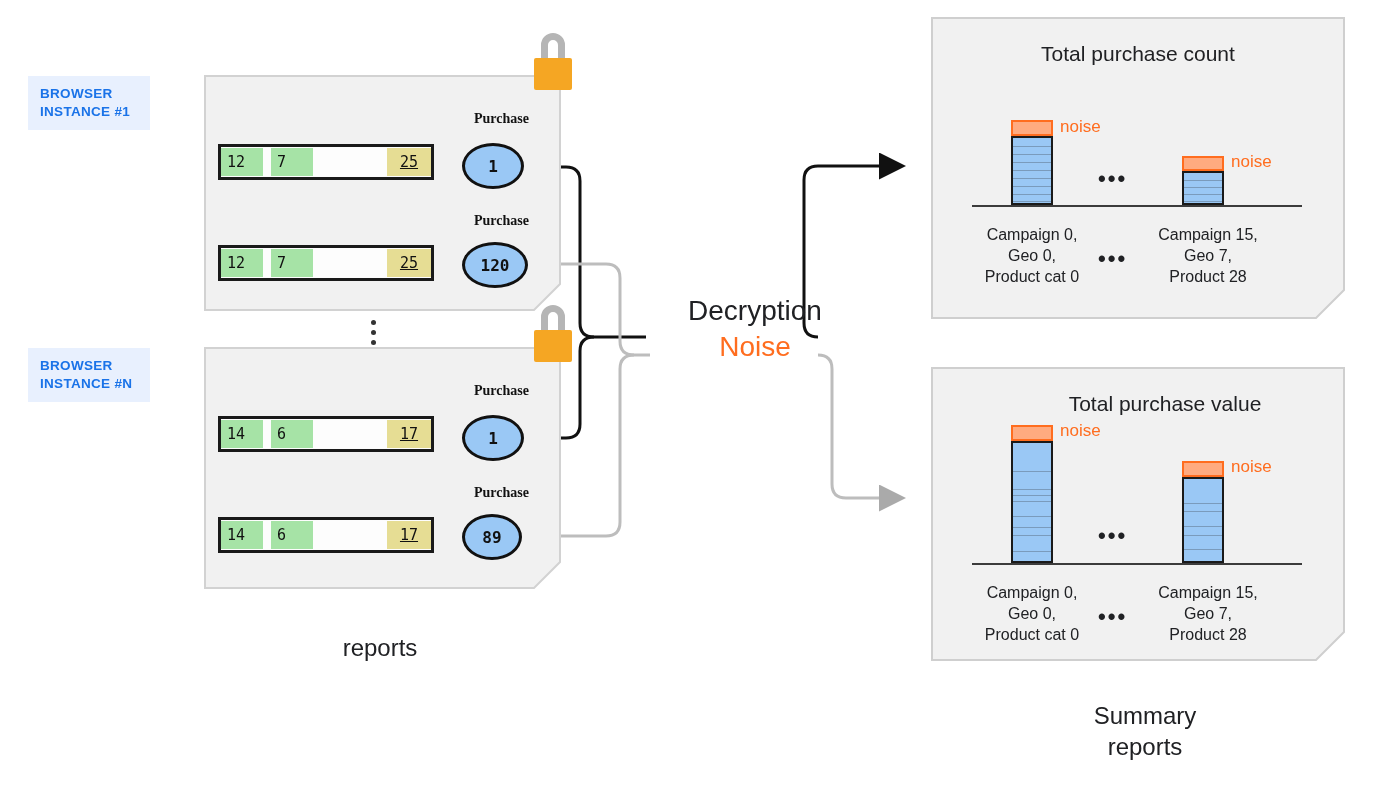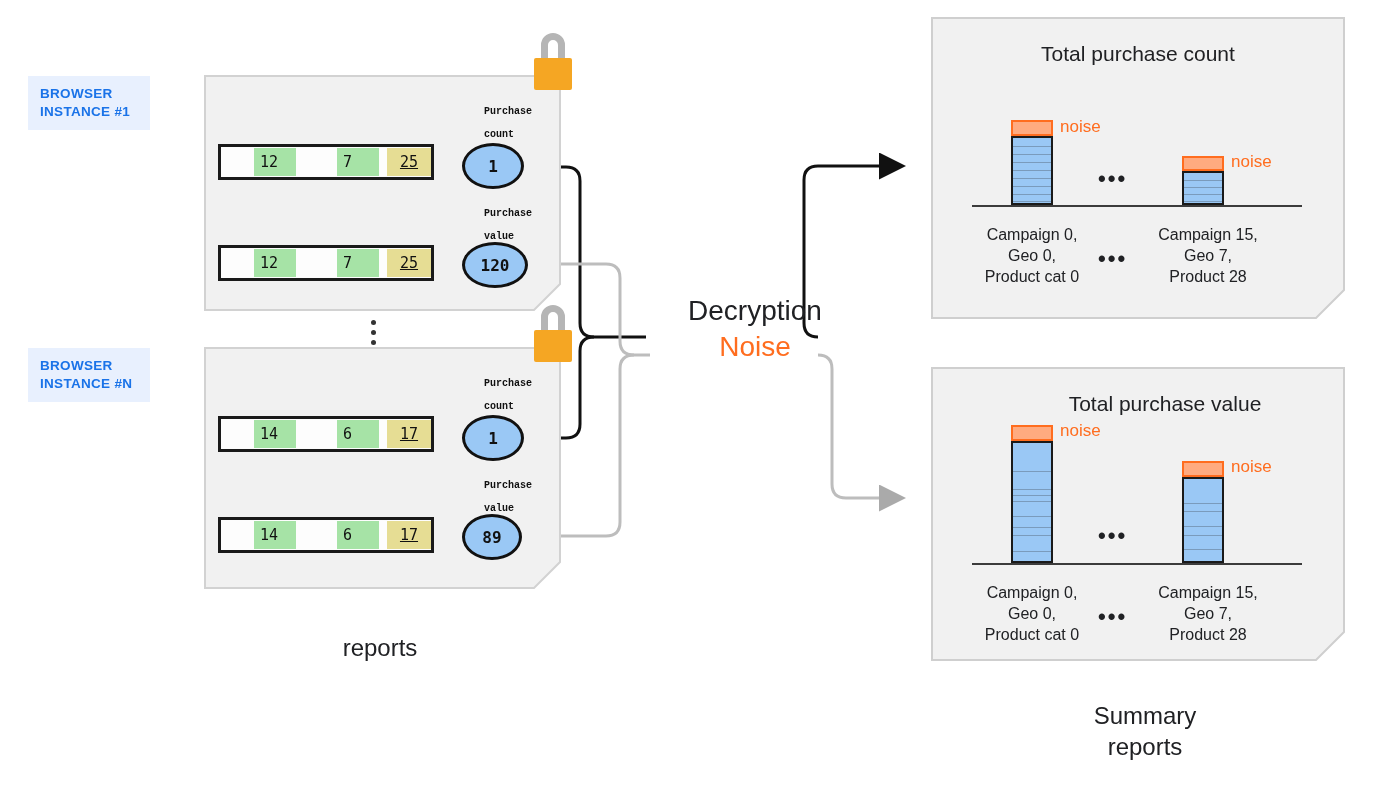--- a/index.html
+++ b/index.html
@@ -28,38 +28,38 @@
   
   .report-row{
     position:absolute;background:#fdfdfd;border:3px solid #1a1a1a;box-sizing:border-box;
     display:flex;align-items:center;
   }
   .cell{
     font-family:"DejaVu Sans Mono","Liberation Mono",monospace;
     font-size:15px;color:#111;display:flex;align-items:center;
     box-sizing:border-box;padding:0 6px;height:28px;
   }
-  .cell.green{background:#a6e3a6;margin-left:33px;}
+  .cell.green{background:#a6e3a6;}
   .cell.yellow{background:#e6dd94;align-items:center;}
   .cell.yellow span{text-decoration:underline;}
   .spacer{flex:1 1 auto;}
 
   
   .badge{
     position:absolute;background:#9ac8f5;border:3px solid #111;
     border-radius:50%/50%;box-sizing:border-box;
     display:flex;align-items:center;justify-content:center;
     font-family:"DejaVu Sans Mono","Liberation Mono",monospace;
     font-weight:bold;font-size:16px;color:#111;
   }
 
   
   .mono-label{
-    position:absolute;font-family:Liberation Mono, monospace;
-    font-weight:bold;font-size:10px;color:#111;line-height:1.18;white-space:pre;
+    position:absolute;font-family:Liberation Serif, serif;
+    font-weight:bold;font-size:14px;color:#111;line-height:1.18;white-space:pre;
   }
 
   
   .center-text{
     position:absolute;text-align:center;font-size:28px;line-height:1.28;
     font-family:"Liberation Sans",sans-serif;color:#202124;white-space:nowrap;
   }
   .center-text .noise{color:#ff6d1f;}
 
   

